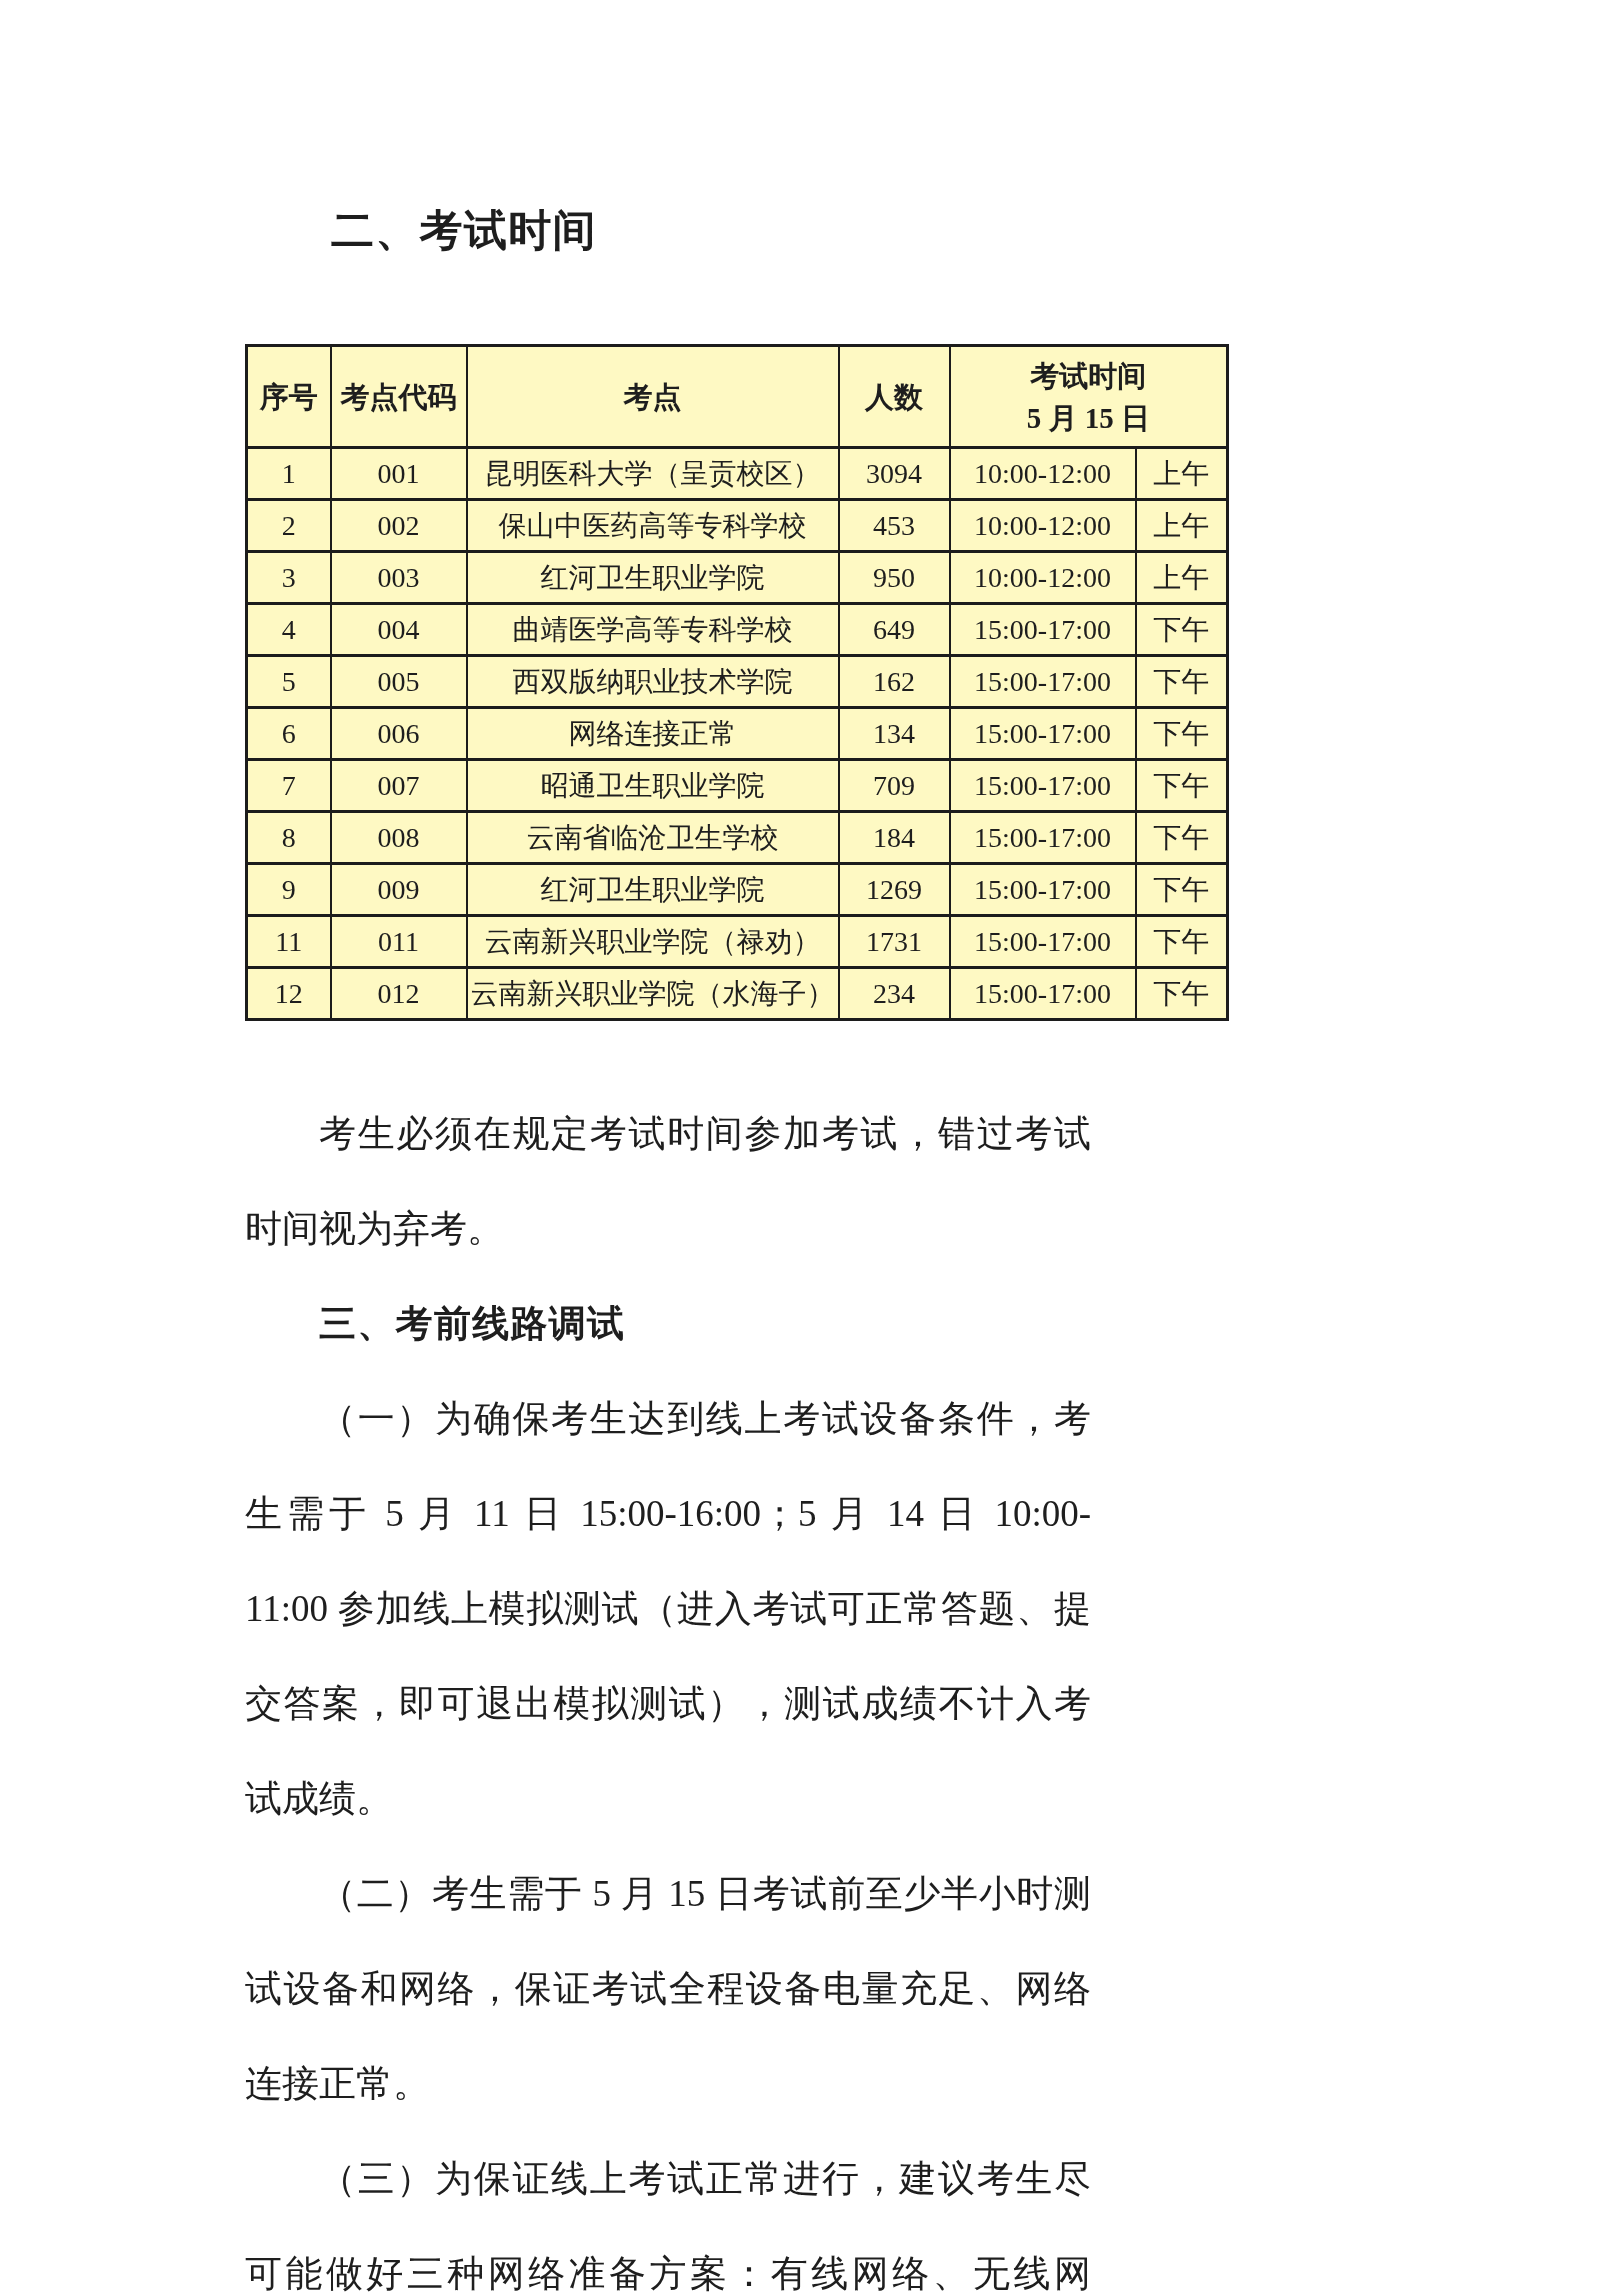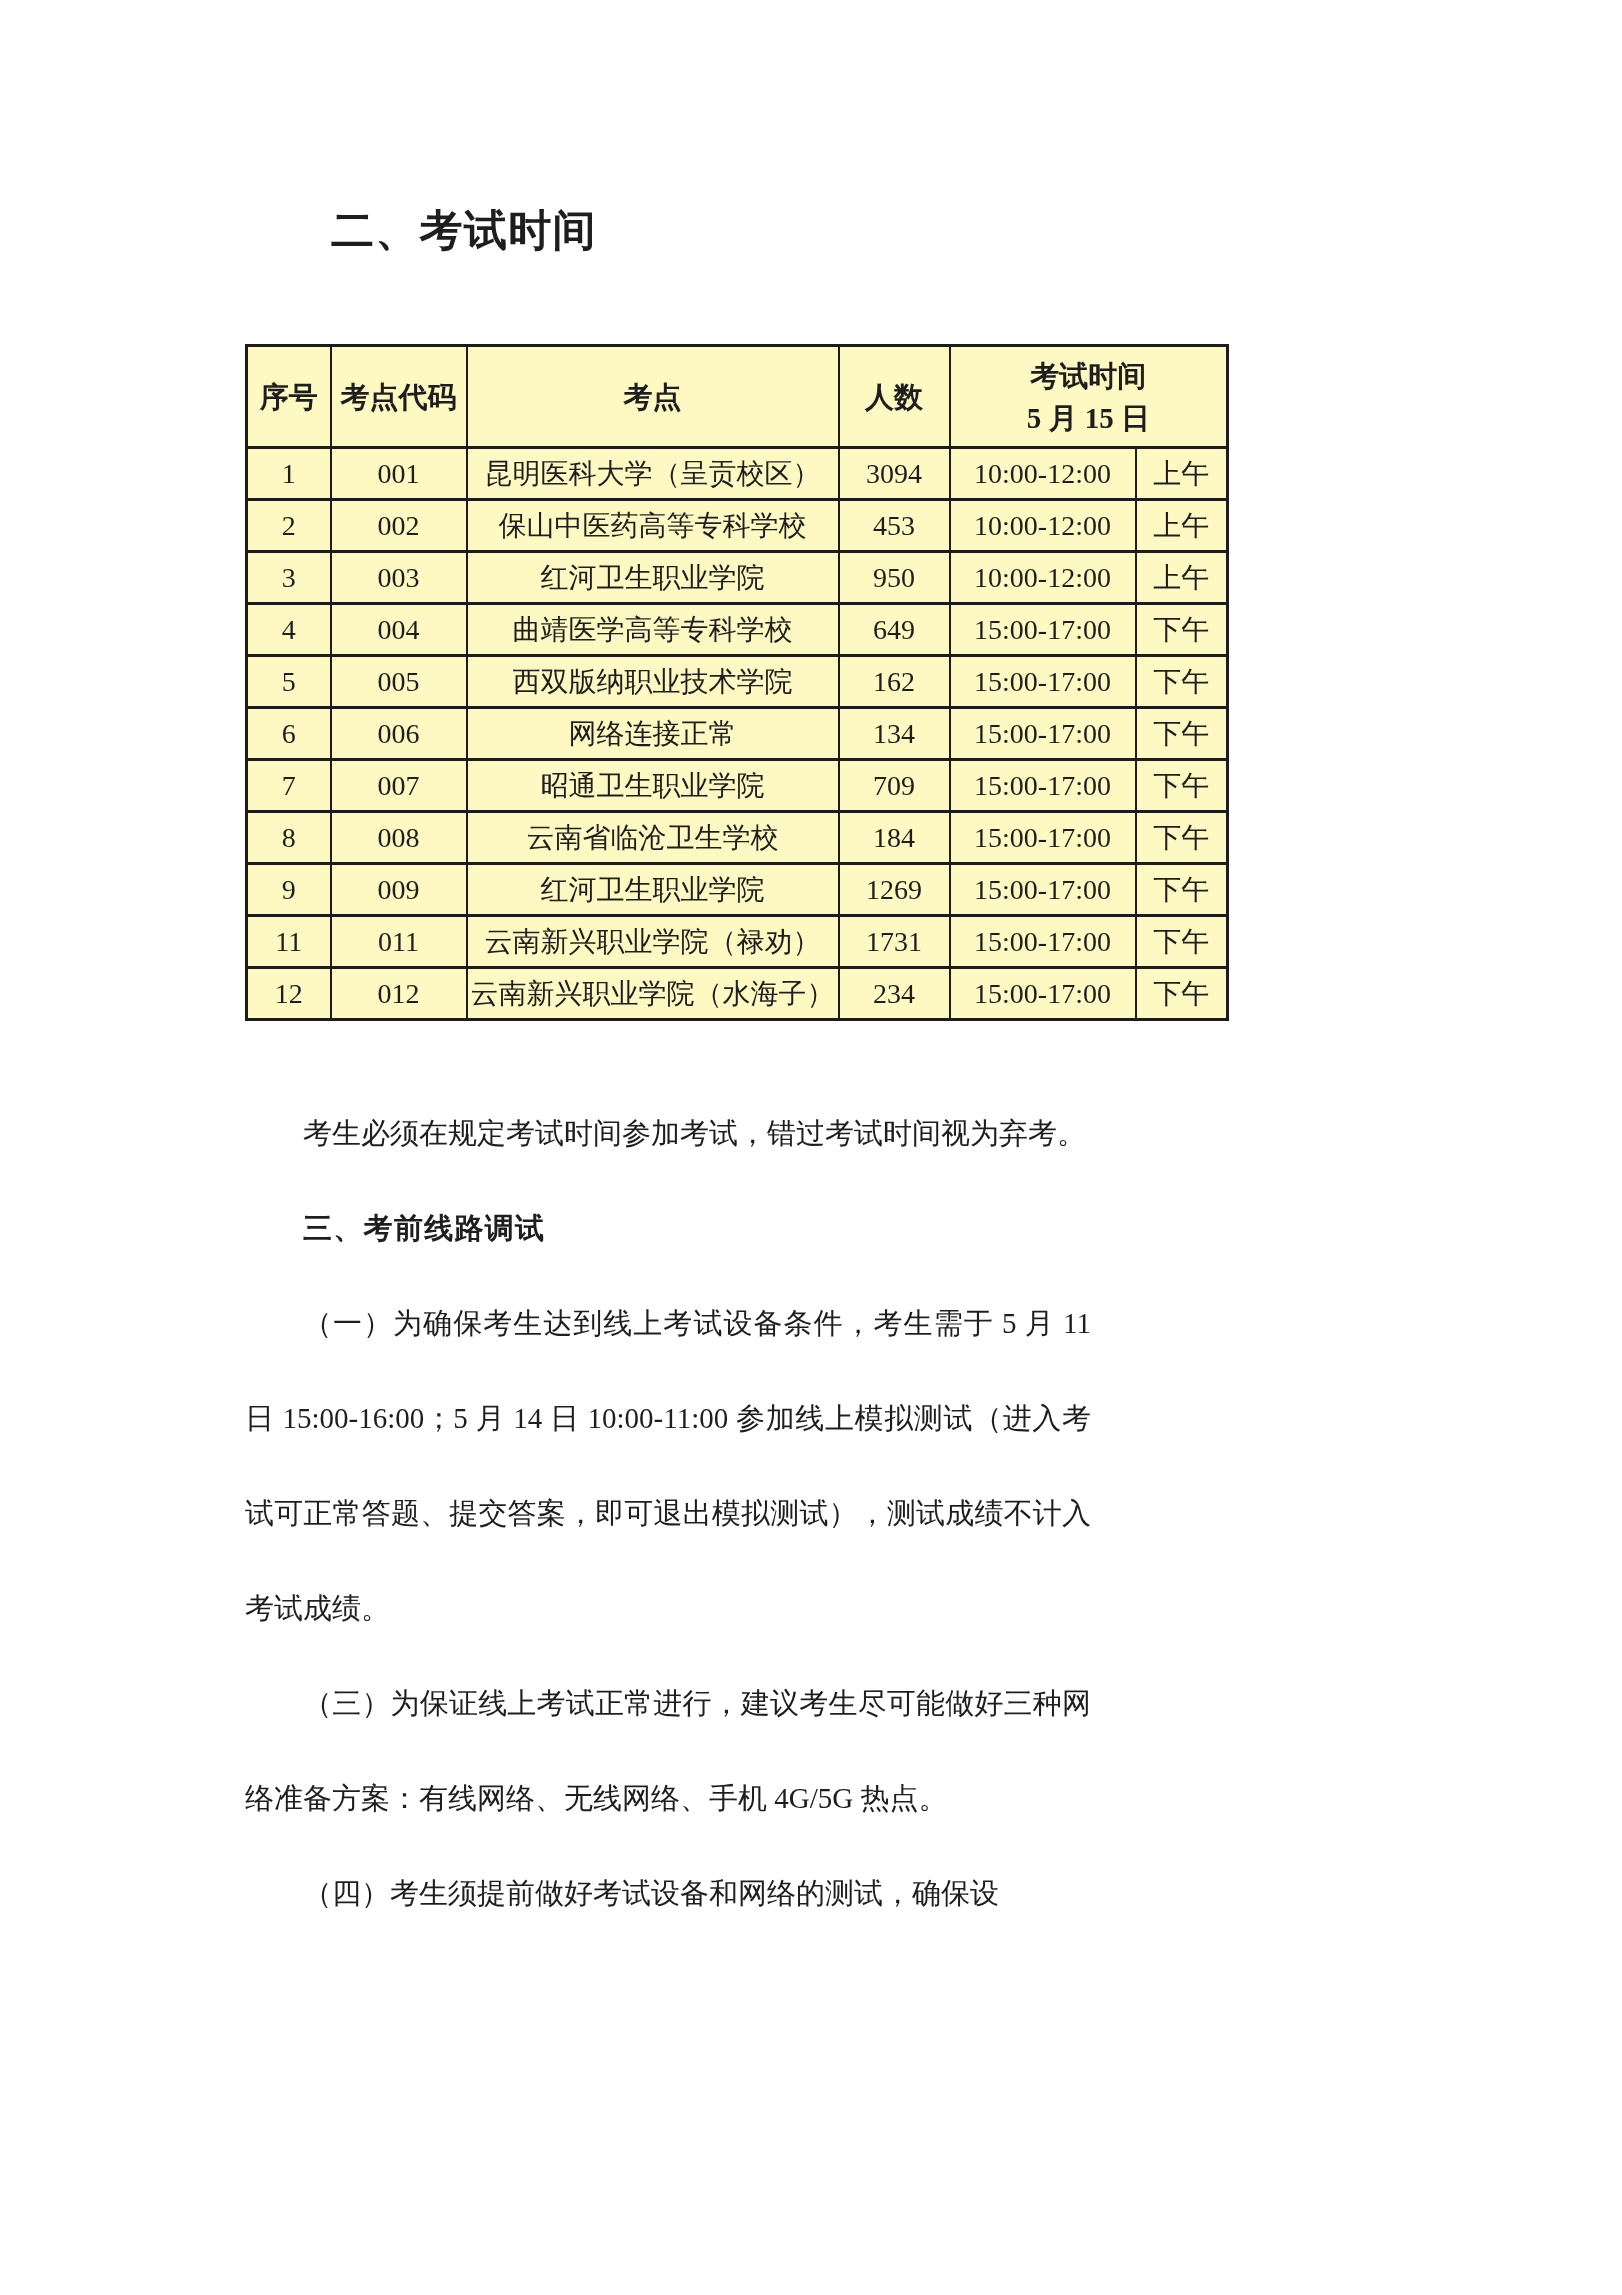--- a/index.html
+++ b/index.html
@@ -53,21 +53,21 @@
   }
   table.exam-table td {
     font-size: 28px;
     font-weight: normal;
     height: 49px;
     line-height: 46px;
   }
   .body-text { margin-top: 65px; }
   .body-text p, .body-text h3 {
     margin: 0;
-    font-size: 29px;
+    font-size: 37px;
     line-height: 95px;
     text-align: justify;
     text-justify: inter-character;
     text-indent: 2em;
   }
   .body-text h3 { font-weight: bold; text-align: left; letter-spacing: 1.3px; }
 </style>
 </head>
 <body>
 
@@ -199,20 +199,21 @@
 </tbody>
   </table>
 
   <div class="body-text">
     <p>考生必须在规定考试时间参加考试，错过考试时间视为弃考。</p>
 
     <h3>三、考前线路调试</h3>
 
     <p>（一）为确保考生达到线上考试设备条件，考生需于 5 月 11 日 15:00-16:00；5 月 14 日 10:00-11:00 参加线上模拟测试（进入考试可正常答题、提交答案，即可退出模拟测试），测试成绩不计入考试成绩。</p>
 
+    <p>（二）考生需于 5 月 15 日考试前至少半小时测试设备和网络，保证考试全程设备电量充足、网络连接正常。</p>
 
     <p>（三）为保证线上考试正常进行，建议考生尽可能做好三种网络准备方案：有线网络、无线网络、手机 4G/5G 热点。</p>
 
     <p>（四）考生须提前做好考试设备和网络的测试，确保设</p>
   </div>
 
 </div>
 
 
 </body></html>

